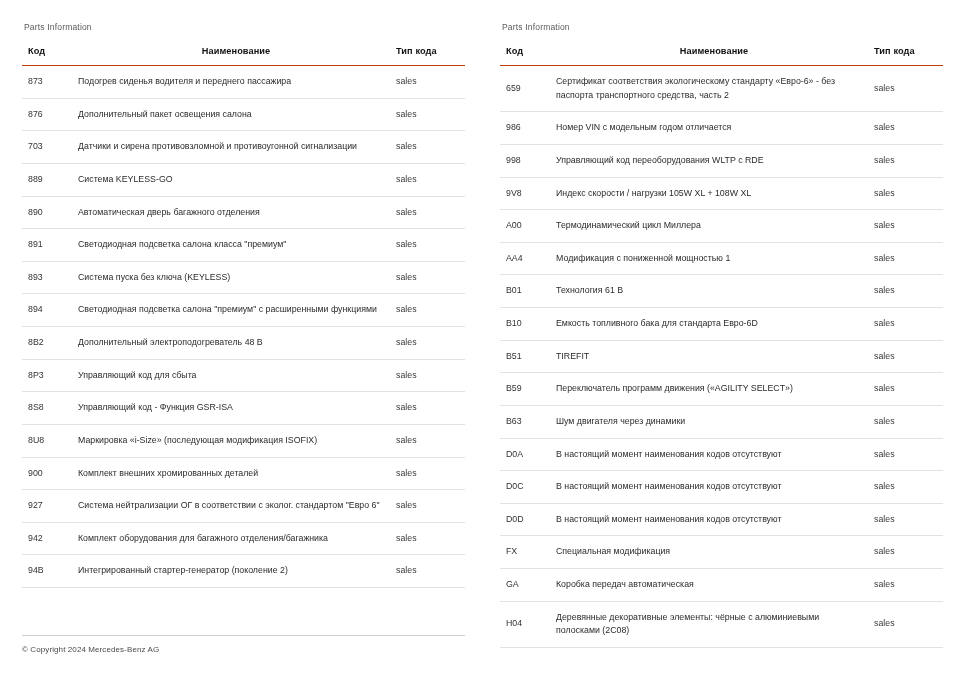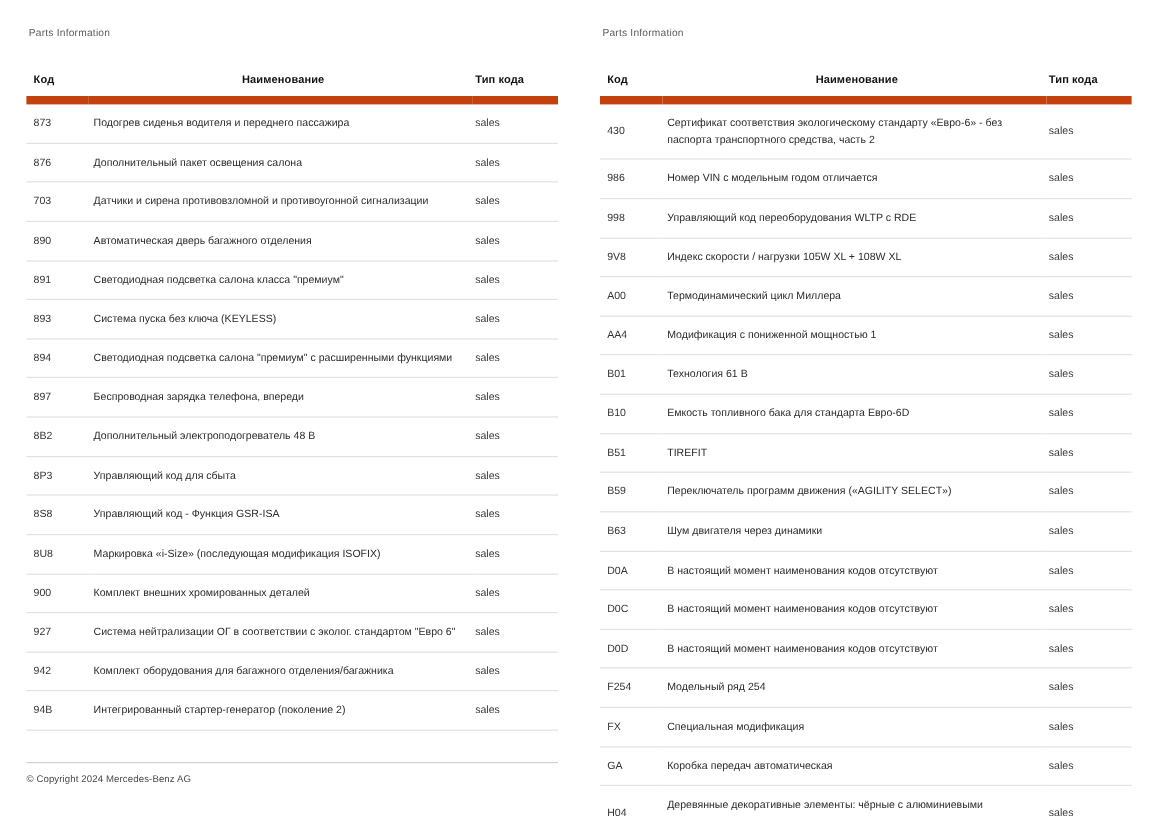--- a/index.html
+++ b/index.html
@@ -20,21 +20,20 @@
     height: 680px;
     display: flex;
     box-sizing: border-box;
   }
   .panel {
     width: 480px;
     box-sizing: border-box;
     padding: 22px 16px 0 22px;
     display: flex;
     flex-direction: column;
-    gap: 15px;
   }
   .panel-title {
     font-size: 8.5px;
     color: #5b5b5b;
     letter-spacing: 0.18px;
     margin: 0 0 14px 2px;
     font-weight: 400;
   }
   table.parts-table {
     width: 443px;
@@ -44,21 +43,21 @@
   table.parts-table col.col-code   { width: 52px; }
   table.parts-table col.col-name   { width: 320px; }
   table.parts-table col.col-type   { width: 71px; }
 
   table.parts-table thead th {
     font-size: 9.2px;
     font-weight: 700;
     color: #121212;
     text-align: left;
     padding: 0 0 9px 0;
-    border-bottom: 7px solid #c2410c;
+    border-bottom: 1px solid #c2410c;
     letter-spacing: 0.1px;
     vertical-align: bottom;
   }
   table.parts-table thead th.th-code { padding-left: 6px; }
   table.parts-table thead th.th-name { padding-left: 4px; text-align: center; }
   table.parts-table thead th.th-type { padding-left: 2px; }
 
   table.parts-table tbody td {
     font-size: 8.8px;
     color: #2b2b2b;
@@ -125,42 +124,42 @@
             <td class="cell-code">876</td>
             <td class="cell-name">Дополнительный пакет освещения салона</td>
             <td class="cell-type">sales</td>
           </tr>
           <tr>
             <td class="cell-code">703</td>
             <td class="cell-name">Датчики и сирена противовзломной и противоугонной сигнализации</td>
             <td class="cell-type">sales</td>
           </tr>
           <tr>
+            <td class="cell-code">889</td>
+            <td class="cell-name">Система KEYLESS-GO</td>
+            <td class="cell-type">sales</td>
+          </tr>
+          <tr>
             <td class="cell-code">890</td>
             <td class="cell-name">Автоматическая дверь багажного отделения</td>
             <td class="cell-type">sales</td>
           </tr>
           <tr>
             <td class="cell-code">891</td>
             <td class="cell-name">Светодиодная подсветка салона класса "премиум"</td>
             <td class="cell-type">sales</td>
           </tr>
           <tr>
             <td class="cell-code">893</td>
             <td class="cell-name">Система пуска без ключа (KEYLESS)</td>
             <td class="cell-type">sales</td>
           </tr>
           <tr>
             <td class="cell-code">894</td>
             <td class="cell-name">Светодиодная подсветка салона "премиум" с расширенными функциями</td>
-            <td class="cell-type">sales</td>
-          </tr>
-          <tr>
-            <td class="cell-code">897</td>
-            <td class="cell-name">Беспроводная зарядка телефона, впереди</td>
             <td class="cell-type">sales</td>
           </tr>
           <tr>
             <td class="cell-code">8B2</td>
             <td class="cell-name">Дополнительный электроподогреватель 48 В</td>
             <td class="cell-type">sales</td>
           </tr>
           <tr>
             <td class="cell-code">8P3</td>
             <td class="cell-name">Управляющий код для сбыта</td>
@@ -211,21 +210,21 @@
       </colgroup>
       <thead>
         <tr>
           <th class="th-code">Код</th>
           <th class="th-name">Наименование</th>
           <th class="th-type">Тип кода</th>
         </tr>
       </thead>
       <tbody>
           <tr>
-            <td class="cell-code">430</td>
+            <td class="cell-code">659</td>
             <td class="cell-name">Сертификат соответствия экологическому стандарту «Евро-6» - без паспорта транспортного средства, часть 2</td>
             <td class="cell-type">sales</td>
           </tr>
           <tr>
             <td class="cell-code">986</td>
             <td class="cell-name">Номер VIN с модельным годом отличается</td>
             <td class="cell-type">sales</td>
           </tr>
           <tr>
             <td class="cell-code">998</td>
@@ -281,25 +280,20 @@
             <td class="cell-code">D0C</td>
             <td class="cell-name">В настоящий момент наименования кодов отсутствуют</td>
             <td class="cell-type">sales</td>
           </tr>
           <tr>
             <td class="cell-code">D0D</td>
             <td class="cell-name">В настоящий момент наименования кодов отсутствуют</td>
             <td class="cell-type">sales</td>
           </tr>
           <tr>
-            <td class="cell-code">F254</td>
-            <td class="cell-name">Модельный ряд 254</td>
-            <td class="cell-type">sales</td>
-          </tr>
-          <tr>
             <td class="cell-code">FX</td>
             <td class="cell-name">Специальная модификация</td>
             <td class="cell-type">sales</td>
           </tr>
           <tr>
             <td class="cell-code">GA</td>
             <td class="cell-name">Коробка передач автоматическая</td>
             <td class="cell-type">sales</td>
           </tr>
           <tr>

